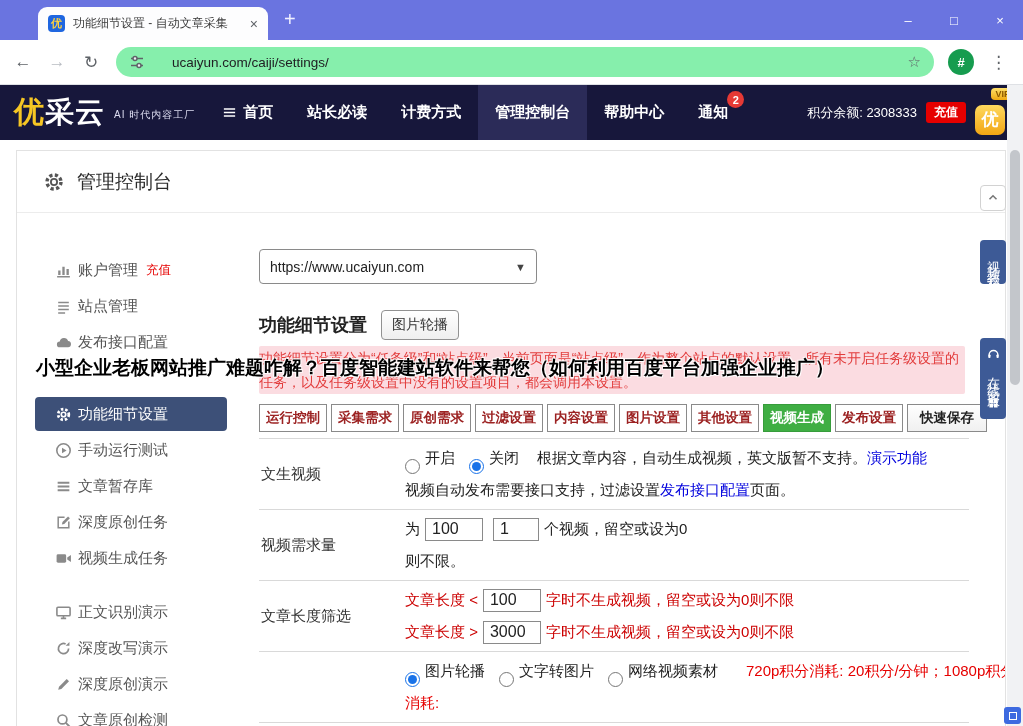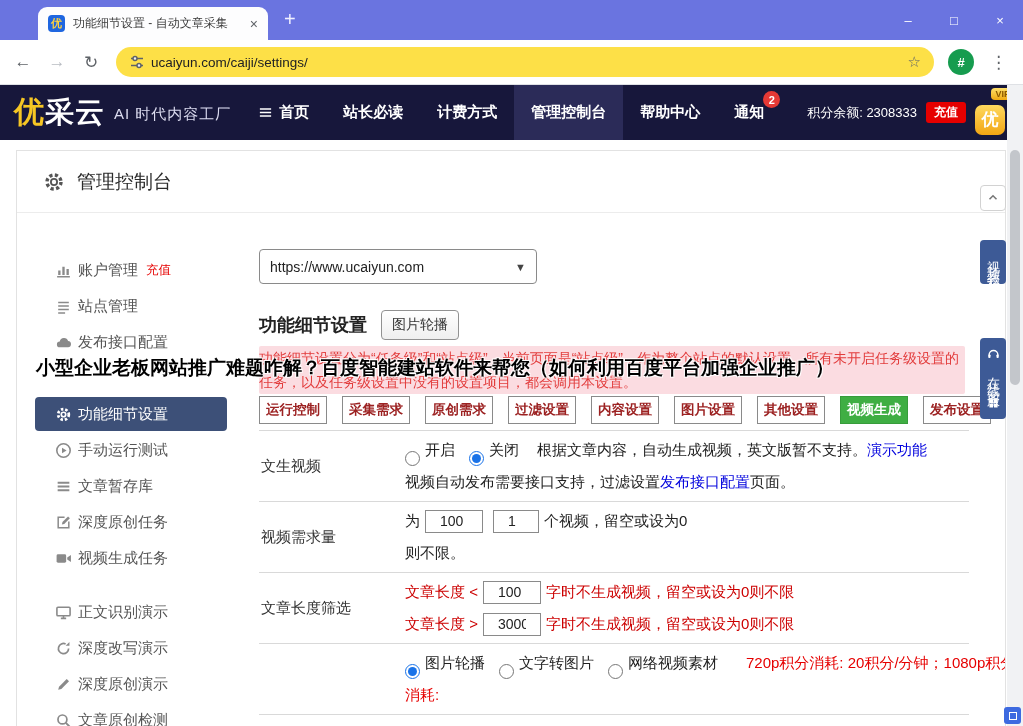--- a/index.html
+++ b/index.html
@@ -9,31 +9,31 @@
 .tab{position:absolute;left:38px;top:7px;width:230px;height:33px;background:#fdfdfe;border-radius:9px 9px 0 0;display:flex;align-items:center;gap:8px;padding:0 10px}
 .favicon{width:17px;height:17px;border-radius:4px;background:#1f66e0;color:#ffd23f;font-size:11px;font-weight:bold;display:flex;align-items:center;justify-content:center;flex:none}
 .tab-title{font-size:12px;color:#3c3c3c;white-space:nowrap;overflow:hidden;flex:1}
 .tab-close{color:#5f6368;font-size:14px;flex:none}
 .newtab{position:absolute;left:284px;top:8px;color:#f0f0ff;font-size:20px}
 .win-controls{position:absolute;right:0;top:0;height:40px;display:flex}
 .win-btn{width:46px;height:40px;display:flex;align-items:center;justify-content:center;color:#fff;font-size:13px}
 .toolbar{position:absolute;top:40px;left:0;width:100%;height:45px;background:#fff;border-bottom:1px solid #dfe1e5;display:flex;align-items:center;padding:0 8px;gap:4px}
 .tool-btn{width:30px;height:30px;display:flex;align-items:center;justify-content:center;color:#5f6368;font-size:17px;border-radius:50%}
 .tool-btn.disabled{color:#b8bcc2}
-.omnibox{flex:1;height:30px;background:#fde047;border-radius:15px;display:flex;align-items:center;gap:6px;padding:0 13px;margin:4px 6px}
+.omnibox{flex:1;height:30px;background:#86efac;border-radius:15px;display:flex;align-items:center;gap:27px;padding:0 13px;margin:4px 6px}
 .url{flex:1;font-size:13.5px;color:#202124;white-space:nowrap;overflow:hidden}
 .star{color:#5f6368;font-size:15px}
 .avatar{width:26px;height:26px;border-radius:50%;background:#169c4f;color:#fff;font-size:13px;font-weight:bold;display:flex;align-items:center;justify-content:center;margin:0 4px;flex:none}
 .menu-dots{color:#5f6368;font-size:17px;padding:0 8px}
 
 .site-header{position:absolute;top:85px;left:0;width:100%;height:55px;background:#17173b;display:flex;align-items:center;color:#fff;z-index:5}
 .logo-wrap{display:flex;align-items:center;padding:0 10px 0 14px;flex:none}
 .logo-gold{color:#f6c624;font-size:30px;font-weight:bold;letter-spacing:1px}
 .logo-white{color:#fff;font-size:29px;font-weight:bold;letter-spacing:1px}
-.tagline{font-size:15px;color:#dcdcf0;margin:12px 0 8px 9px;letter-spacing:1px}
+.tagline{font-size:10px;color:#dcdcf0;margin:12px 0 8px 9px;letter-spacing:1px}
 .main-nav{display:flex;height:100%}
 .nav-item{display:flex;align-items:center;gap:6px;padding:0 17px;font-size:15px;font-weight:bold;position:relative;white-space:nowrap}
 .nav-item.active{background:#2b2b58}
 .badge{position:absolute;top:6px;right:1px;background:#e53935;color:#fff;min-width:17px;height:17px;border-radius:9px;font-size:11px;font-weight:bold;display:flex;align-items:center;justify-content:center;padding:0 3px}
 .header-right{margin-left:auto;display:flex;align-items:center;gap:9px;padding-right:12px}
 .points{font-size:13px;white-space:nowrap}
 .recharge-btn{background:#e60000;color:#fff;font-size:12px;padding:2px 8px;border-radius:3px;font-weight:bold;white-space:nowrap}
 .vip-box{position:relative;width:36px;height:46px;flex:none}
 .vip-tag{position:absolute;top:-2px;right:-3px;background:linear-gradient(#ffe06a,#f0a912);color:#8a5800;font-size:9px;font-weight:bold;padding:1px 4px;border-radius:4px;z-index:2}
 .vip-logo{position:absolute;left:0;bottom:1px;width:30px;height:30px;border-radius:7px;background:linear-gradient(#ffd95e,#f2a513);color:#fff;font-size:17px;font-weight:bold;display:flex;align-items:center;justify-content:center}
@@ -50,32 +50,32 @@
 .side-item.group-gap{margin-top:20px}
 .side-tag{color:#e60000;font-size:12.5px;margin-left:2px}
 .placeholder{visibility:hidden}
 .main{flex:1;padding:36px 0 0 16px;position:relative}
 .site-select{width:278px;height:35px;border:1px solid #8a8a8a;border-radius:4px;background:#fff;display:flex;align-items:center;justify-content:space-between;padding:0 10px;font-size:14px;color:#222}
 .caret{font-size:11px;color:#444}
 .section-row{margin-top:26px;display:flex;align-items:center;gap:14px;height:30px}
 .section-title{font-size:18px;font-weight:bold;color:#222}
 .btn{border:1px solid #919191;background:linear-gradient(#fff,#efefef);border-radius:4px;font-size:14px;color:#333;padding:5px 10px;white-space:nowrap}
 .notice{margin-top:6px;width:706px;background:#fbdce1;color:#e23c3c;font-size:14px;line-height:24px;padding:0;border-radius:2px}
-.tabs{margin-top:2px;width:710px;display:flex;align-items:center;gap:15px}
+.tabs{margin-top:10px;width:710px;display:flex;align-items:center;gap:4px}
 .tab-btn{border:1px solid #8a8a8a;background:#fff;color:#9c2222;font-size:13.5px;font-weight:bold;padding:4px 6px;white-space:nowrap}
 .tab-btn.active{background:#3fae43;border-color:#379c3b;color:#fff}
 .save-btn{margin-left:auto;border:1px solid #8a8a8a;background:linear-gradient(#fff,#f0f0f0);color:#222;font-size:13.5px;font-weight:bold;padding:4px 12px;white-space:nowrap}
 .form{margin-top:6px;width:710px;border-top:1px solid #d9d9d9}
 .frow{display:grid;grid-template-columns:146px 1fr;border-bottom:1px solid #d9d9d9;padding:3px 0;align-items:center}
 .flabel{font-size:15px;color:#333;padding-left:2px}
 .fline{font-size:15px;color:#222;line-height:32px;white-space:nowrap;display:flex;align-items:center}
 .fline input[type=radio]{width:15px;height:15px;accent-color:#1a73e8;margin:0 5px 0 0}
 .rlabel{margin-right:14px;display:flex;align-items:flex-end}
 .link{color:#0000dd;cursor:pointer}
-.num{width:58px;height:23px;border:1px solid #8a8a8a;font-size:14px;padding:1px 14px;margin:0 5px;color:#222;font-family:inherit}
+.num{width:58px;height:23px;border:1px solid #8a8a8a;font-size:16px;padding:1px 6px;margin:0 5px;color:#222;font-family:inherit}
 .num.small{width:46px}
 .red{color:#cc0000}
 .cost{color:#e60000;margin-left:14px}
 
 .overlay-ad{position:absolute;left:36px;top:355px;z-index:60;font-size:19px;font-weight:bold;color:#000;white-space:nowrap;text-shadow:1px 1px 0 rgba(255,255,255,.85),-1px -1px 0 rgba(255,255,255,.85),1px -1px 0 rgba(255,255,255,.85),-1px 1px 0 rgba(255,255,255,.85)}
 .fab{position:absolute;right:17px;z-index:70;display:flex;flex-direction:column;align-items:center}
 .fab-top{top:185px;width:26px;height:26px;background:#fff;border:1px solid #d2d2d2;border-radius:4px;justify-content:center}
 .fab-blue{width:26px;background:#3d5a96;border-radius:4px;color:#fff}
 .fab-video{top:240px;padding:10px 0}
 .fab-service{top:338px;padding:9px 0;gap:6px}

